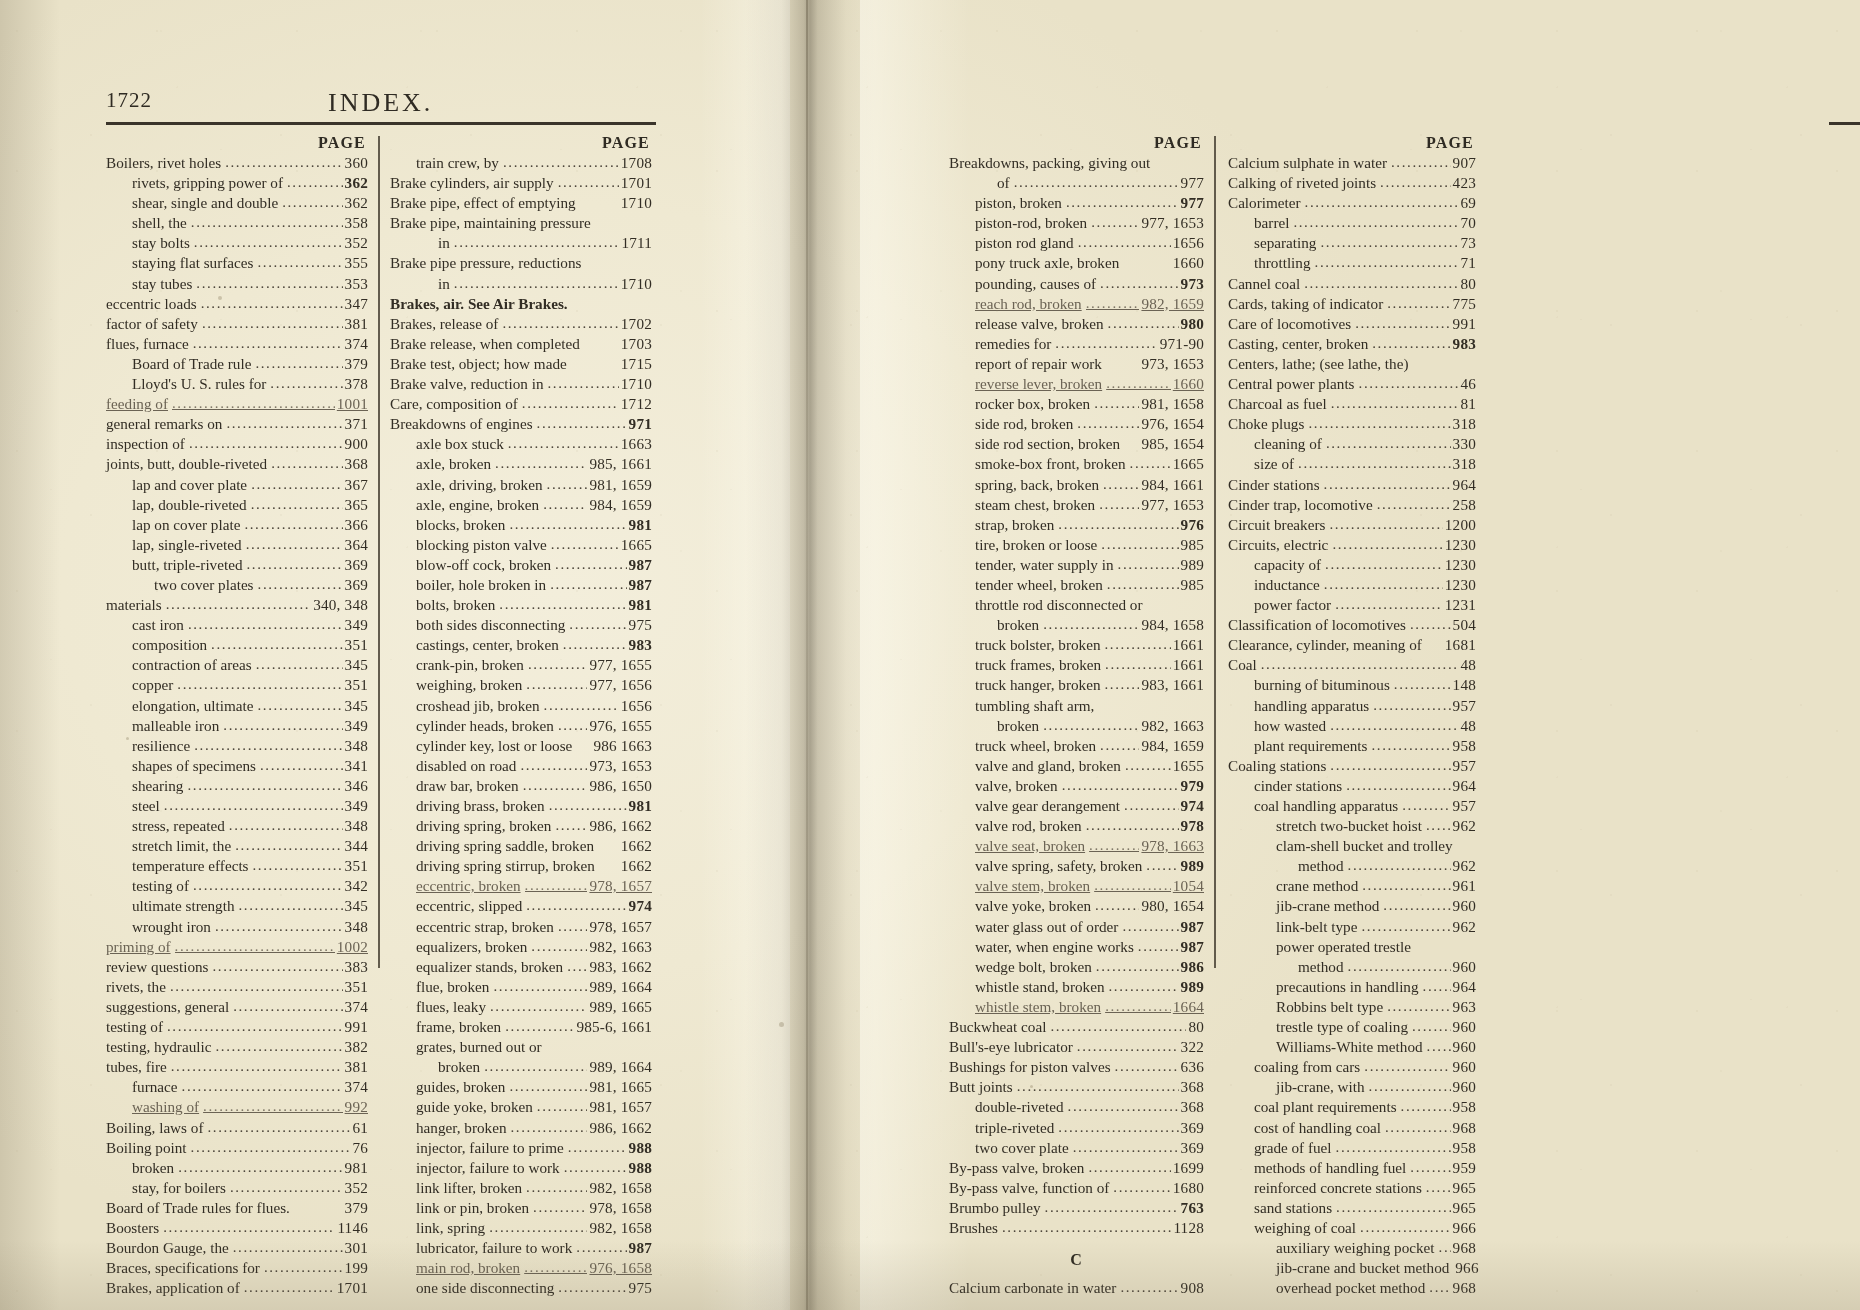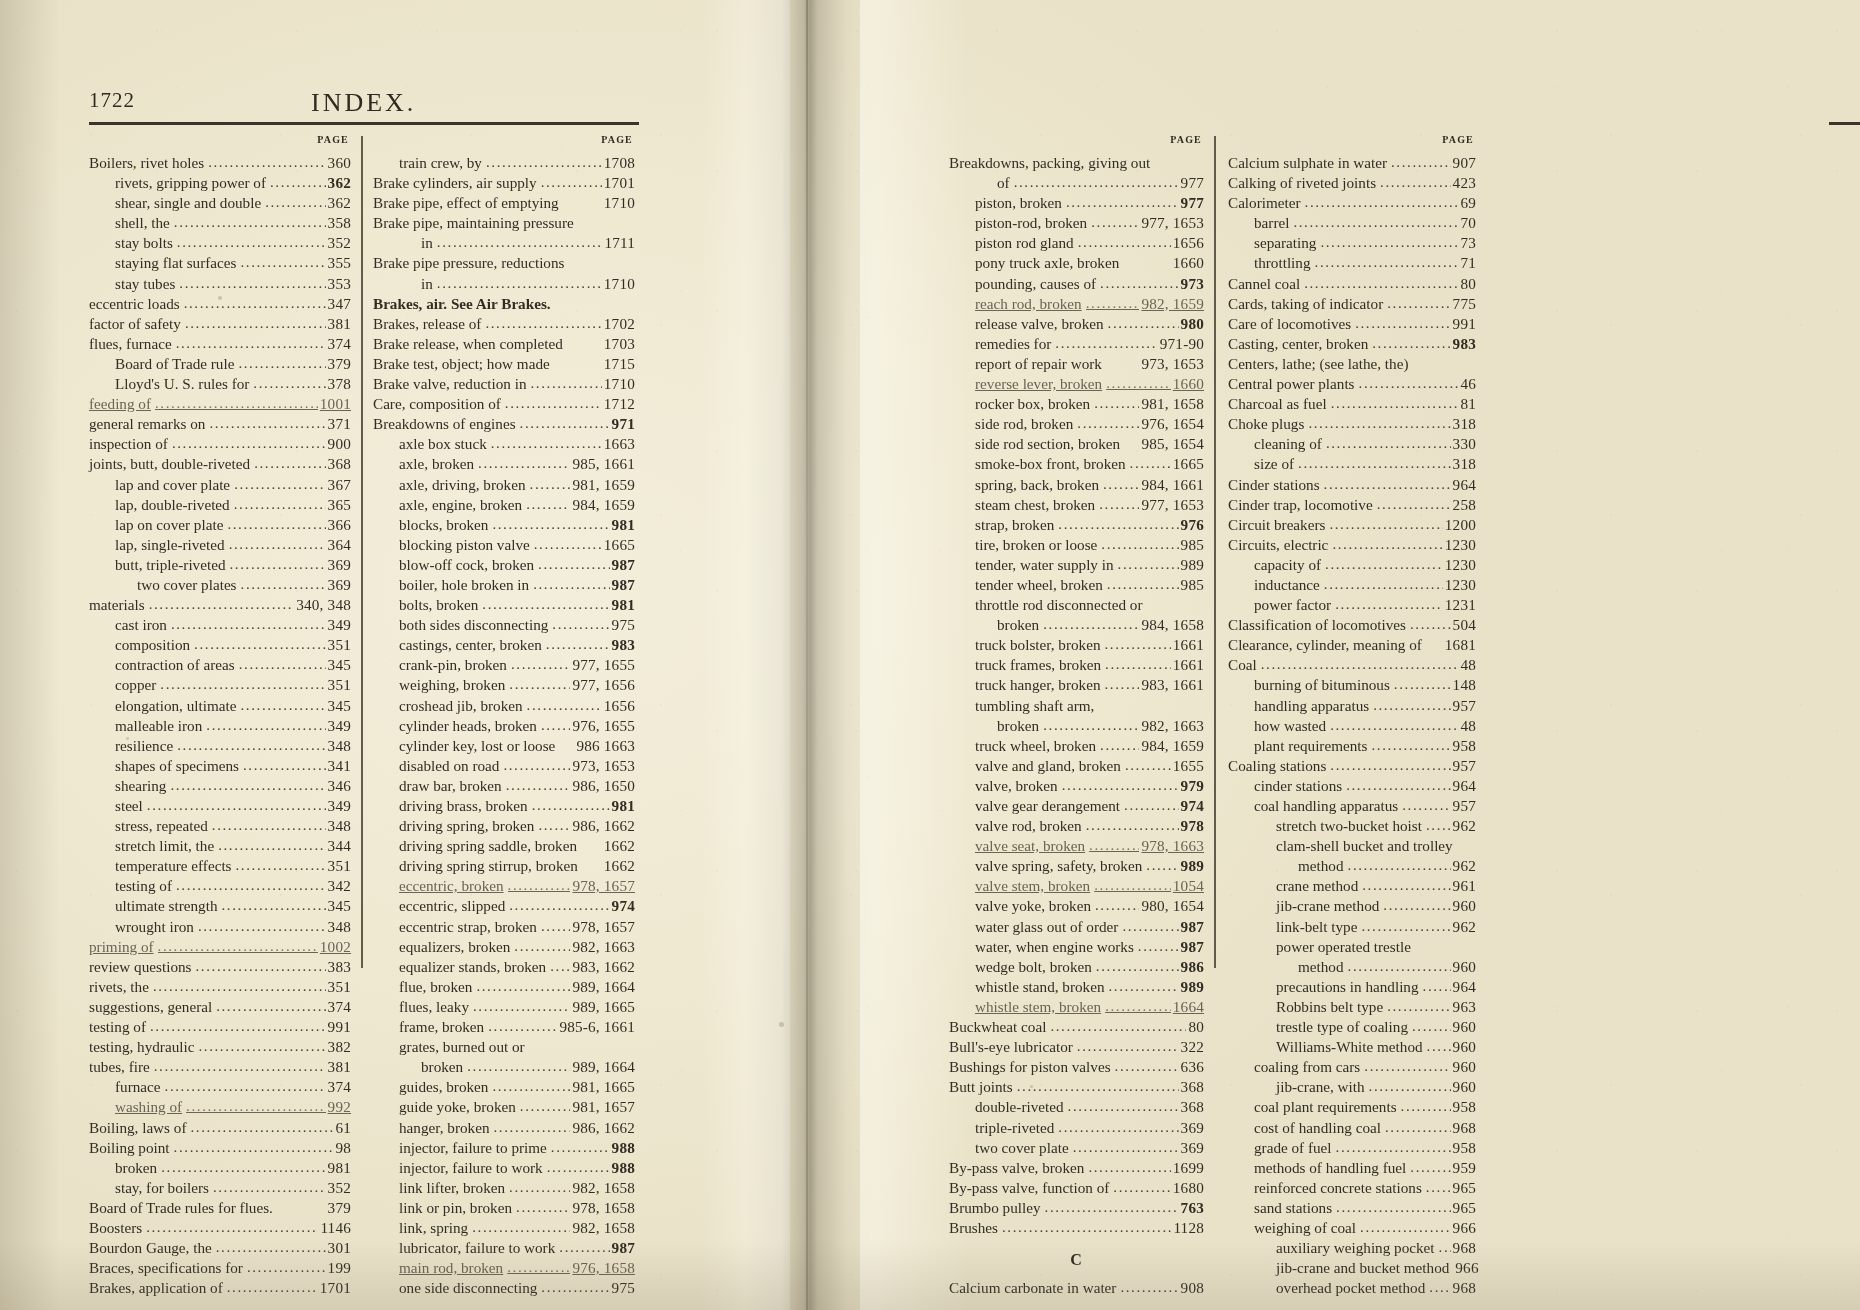--- a/index.html
+++ b/index.html
@@ -30,30 +30,30 @@
   .page-curl-l{position:absolute;left:700px;top:0;width:90px;height:1310px;
     background:linear-gradient(90deg,rgba(255,252,240,0.0),rgba(255,253,243,0.55));pointer-events:none;}
   .page-curl-r{position:absolute;left:860px;top:0;width:110px;height:1310px;
     background:linear-gradient(90deg,rgba(255,253,243,0.5),rgba(255,252,240,0.0));pointer-events:none;}
   .edge-shadow-l{position:absolute;left:0;top:0;width:60px;height:1310px;
     background:linear-gradient(90deg,rgba(110,98,72,0.22),rgba(110,98,72,0));pointer-events:none;}
   .edge-shadow-b{position:absolute;left:0;bottom:0;width:1860px;height:70px;
     background:linear-gradient(0deg,rgba(110,98,72,0.16),rgba(110,98,72,0));pointer-events:none;}
 
   .page{position:absolute;top:0;height:1310px;}
-  .page.left{left:1px;width:760px;}
+  .page.left{left:18px;width:760px;}
   .page.right{left:880px;width:700px;}
 
   
   .l-folio{position:absolute;left:88px;top:88px;font-size:21px;color:#2f2b23;letter-spacing:1px;}
   .l-title{position:absolute;left:310px;top:88px;font-size:26px;color:#2f2b23;letter-spacing:3px;}
   .l-rule{position:absolute;left:88px;top:122px;width:550px;height:3px;background:#3a342a;}
   .r-rule{position:absolute;left:949px;top:122px;width:520px;height:3px;background:#3a342a;}
 
-  .pagelabel{font-size:10px;font-weight:bold;letter-spacing:1.2px;color:#2f2b23;
+  .pagelabel{font-size:16px;font-weight:bold;letter-spacing:1.2px;color:#2f2b23;
     text-align:right;padding-right:2px;margin-bottom:5px;height:14px;}
 
   .col{position:absolute;top:134px;}
   .col.c1{left:88px;width:262px;}
   .col.c2{left:372px;width:262px;}
   .col.c3{left:949px;width:255px;}
   .col.c4{left:1228px;width:248px;}
 
   .vrule{position:absolute;top:136px;width:2px;height:832px;background:#4a4336;opacity:.85;}
   .vrule.v1{left:360px;}
@@ -347,21 +347,21 @@
             <span class="num">992</span>
           </div>
           <div class="entry i0">
             <span class="txt">Boiling, laws of</span>
             <span class="leader">................................................................................</span>
             <span class="num">61</span>
           </div>
           <div class="entry i0">
             <span class="txt">Boiling point</span>
             <span class="leader">................................................................................</span>
-            <span class="num">98</span>
+            <span class="num">76</span>
           </div>
           <div class="entry i1">
             <span class="txt">broken</span>
             <span class="leader">................................................................................</span>
             <span class="num">981</span>
           </div>
           <div class="entry i1">
             <span class="txt">stay, for boilers</span>
             <span class="leader">................................................................................</span>
             <span class="num">352</span>

